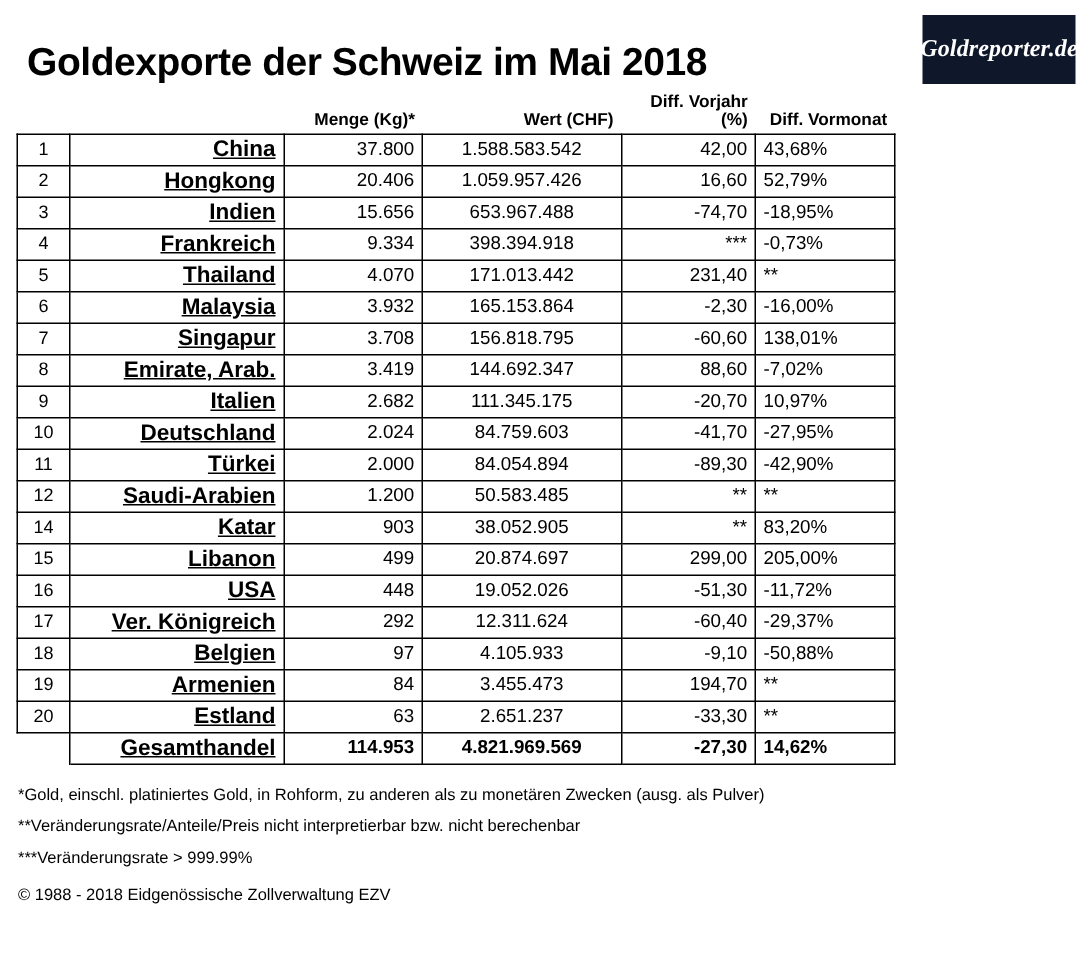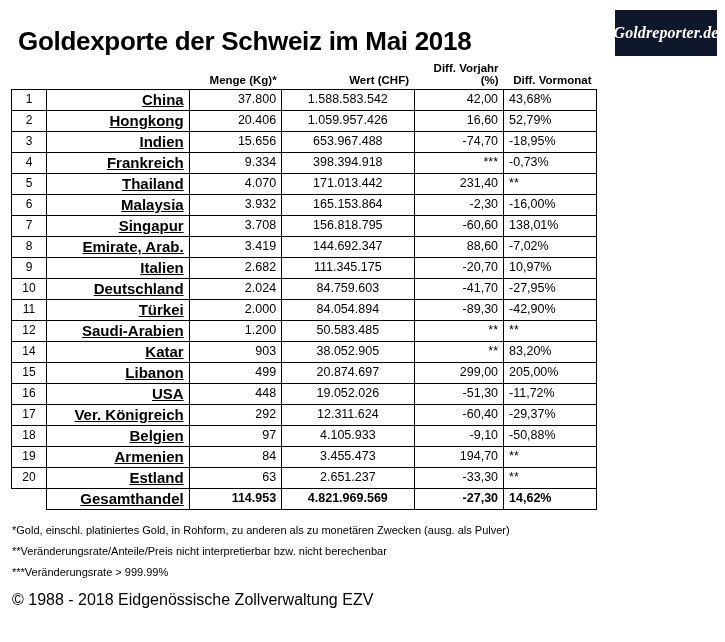--- a/index.html
+++ b/index.html
@@ -115,21 +115,21 @@
   }
   .footnotes {
     margin: 14px 0 0 4px;
     font-size: 11px;
   }
   .footnotes div {
     margin-bottom: 9px;
   }
   .copyright {
     margin-top: 13px;
-    font-size: 16px;
+    font-size: 11px;
   }
 </style>
 </head>
 <body>
 
 <div class="page">
 
   <div class="logo">
     <span class="logo-text">Goldreporter.de</span>
   </div>

